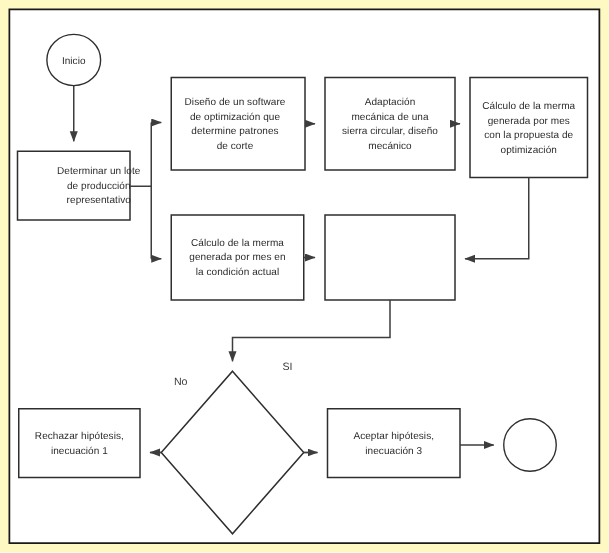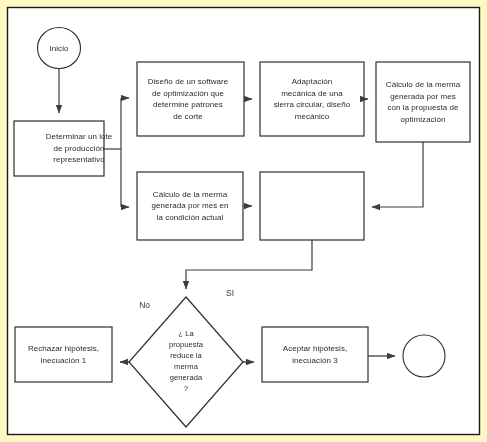--- a/index.html
+++ b/index.html
@@ -136,26 +136,20 @@
   <div class="node-label" style="left:376px; top:62px; width:94px; height:80px;">Cálculo de la merma
 generada por mes
 con la propuesta de
 optimización</div>
 
   <div class="node-label" style="left:137px; top:172px; width:106px; height:68px;">Cálculo de la merma
 generada por mes en
 la condición  actual</div>
 
 
-  <div class="node-label diamond-label" style="left:144px; top:310px; width:84px; height:102px;">¿ La
-propuesta
-reduce la
-merma
-generada
-?</div>
 
   <div class="node-label" style="left:15px; top:327px; width:97px; height:55px;">Rechazar hipótesis,
 inecuación  1</div>
 
   <div class="node-label" style="left:262px; top:327px; width:106px; height:55px;">Aceptar hipótesis,
 inecuación  3</div>
 
 
   <div class="edge-label" style="left:128px; top:300px; width:22px;">No</div>
 

